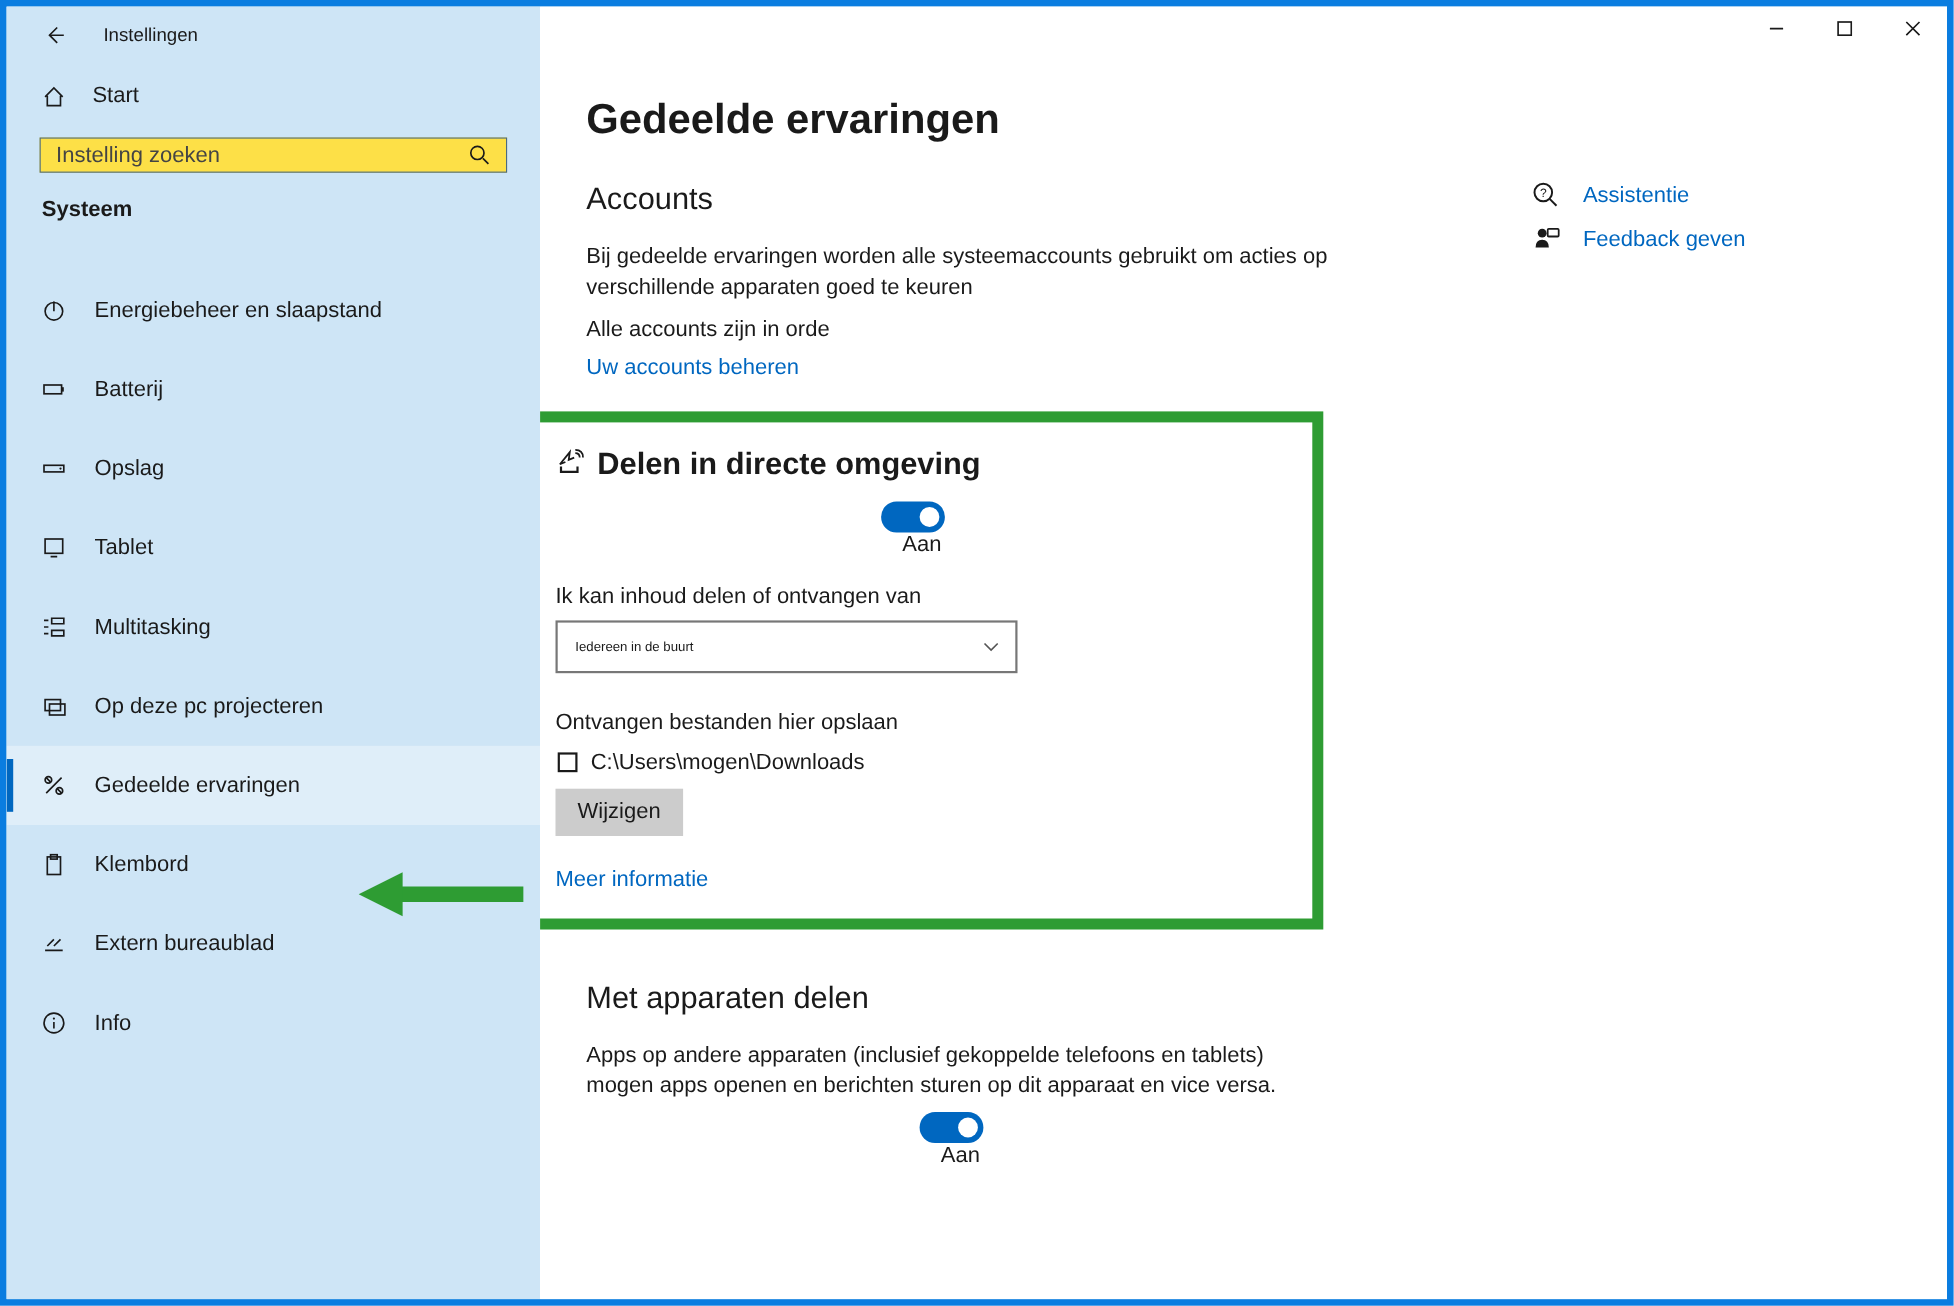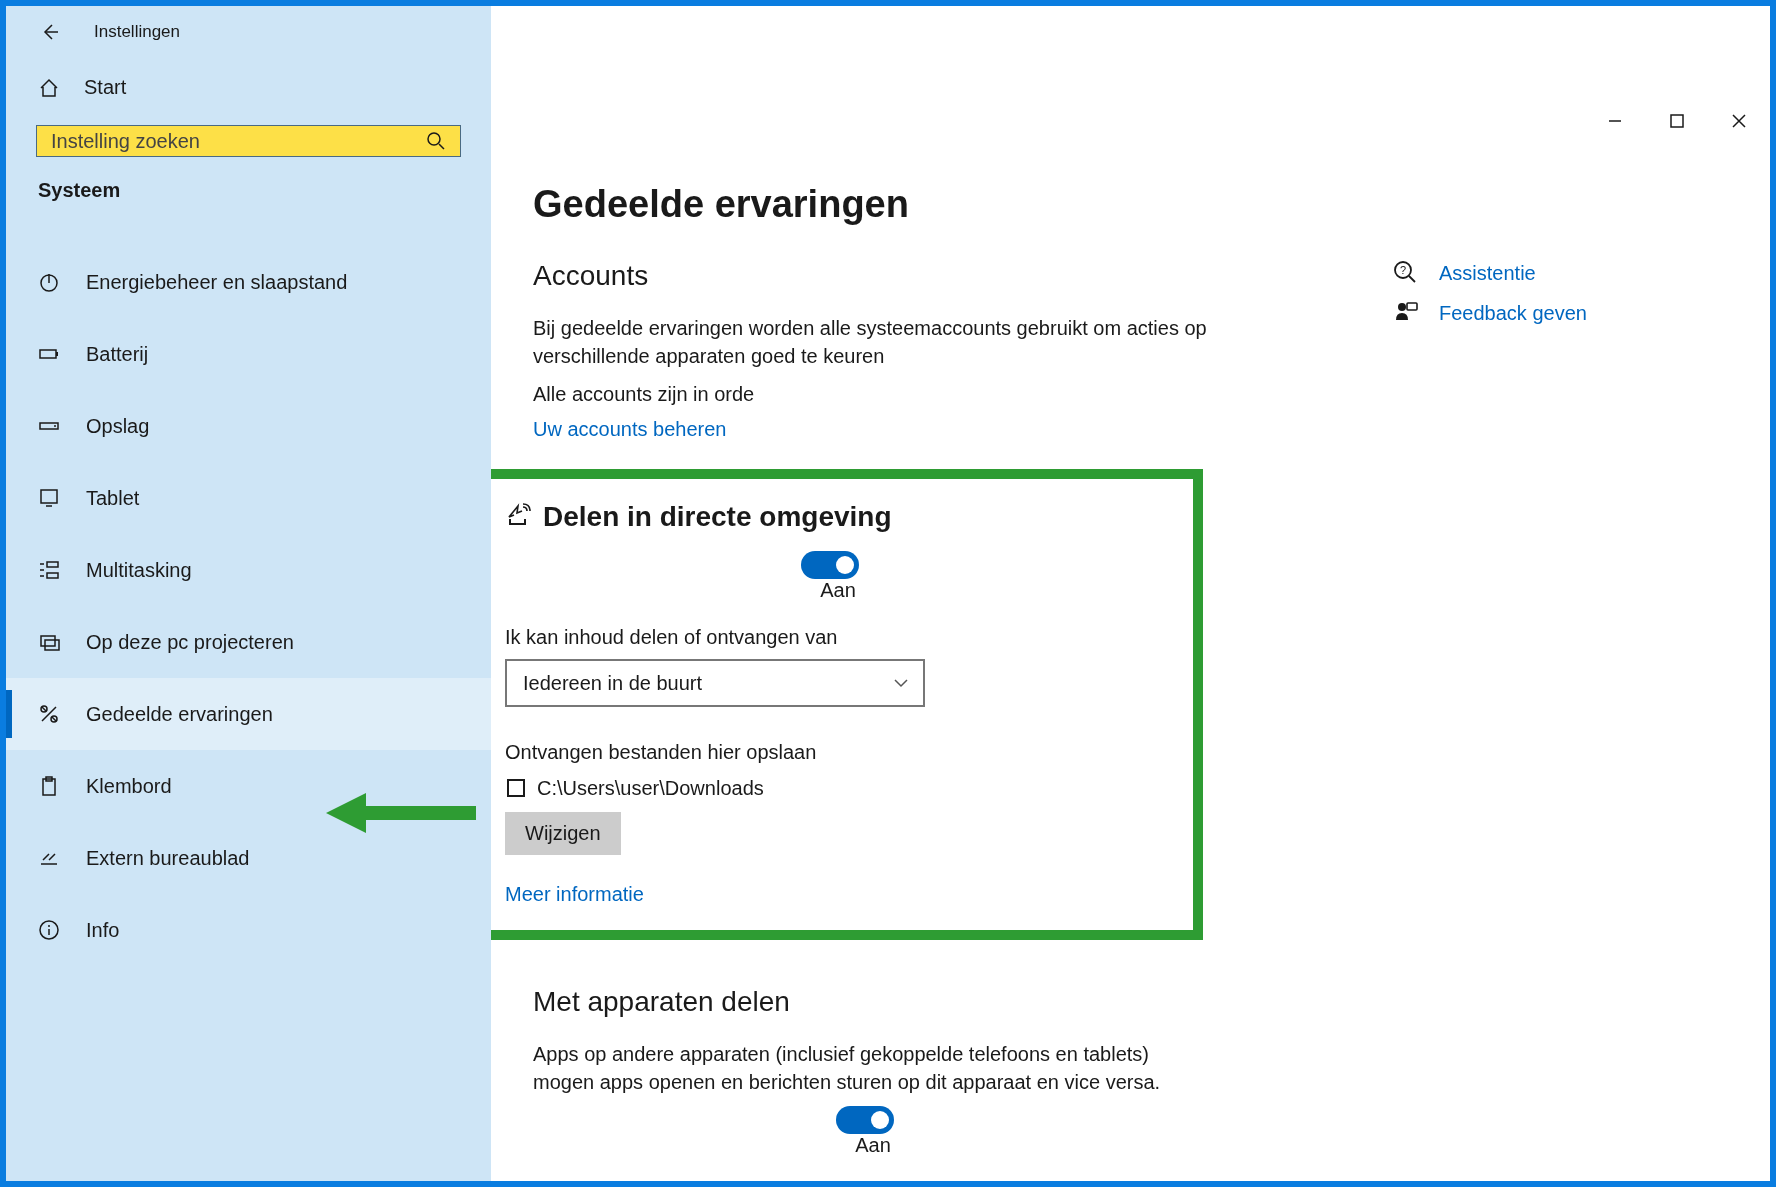--- a/index.html
+++ b/index.html
@@ -10,21 +10,20 @@
     width: 1776px;
     height: 1187px;
     padding: 6px;
   }
   .window {
     width: 100%;
     height: 100%;
     background: #fff;
     display: flex;
     position: relative;
-    align-items: flex-end;
   }
   
   .sidebar {
     width: 485px;
     height: 100%;
     background: #cee5f6;
     display: flex;
     flex-direction: column;
     position: relative;
   }
@@ -210,21 +209,21 @@
     height: 48px;
     border: 2px solid #777;
     display: flex;
     align-items: center;
     justify-content: space-between;
     padding: 0 14px 0 16px;
     cursor: pointer;
     margin-bottom: 34px;
     background:#fff;
   }
-  .dropdown .value { font-size: 20px; color: #1a1a1a; }
+  .dropdown .value { font-size: 12px; color: #1a1a1a; }
   .path-row { display: flex; align-items: center; margin-bottom: 10px; gap:10px; }
   .change-btn {
     display: inline-block;
     background: #ccc;
     padding: 10px 20px;
     font-size: 20px;
     color: #1a1a1a;
     cursor: pointer;
     margin-bottom: 28px;
   }
@@ -439,21 +438,21 @@
             <svg width="16" height="16" viewBox="0 0 16 16">
                 <path d="M2 5 L8 11 L14 5" stroke="#555" stroke-width="1.5" fill="none"></path>
               </svg>
           </div>
 
           <div class="field-label">Ontvangen bestanden hier opslaan</div>
           <div class="path-row">
             <svg width="22" height="22" viewBox="0 0 22 22">
                 <rect x="3" y="3" width="16" height="16" stroke="#1a1a1a" stroke-width="2" fill="none"></rect>
               </svg>
-            <span class="body-text" style="margin:0">C:\Users\user\Downloads</span>
+            <span class="body-text" style="margin:0">C:\Users\mogen\Downloads</span>
           </div>
           <span class="change-btn">Wijzigen</span>
 
           <div><span class="link-text">Meer informatie</span></div>
         </div>
 
         <div class="section-h2 mt">Met apparaten delen</div>
         <div class="body-text">Apps op andere apparaten (inclusief gekoppelde telefoons en tablets) mogen apps openen en berichten sturen op dit apparaat en vice versa.</div>
         <div class="toggle-row">
           <div class="toggle"></div>

